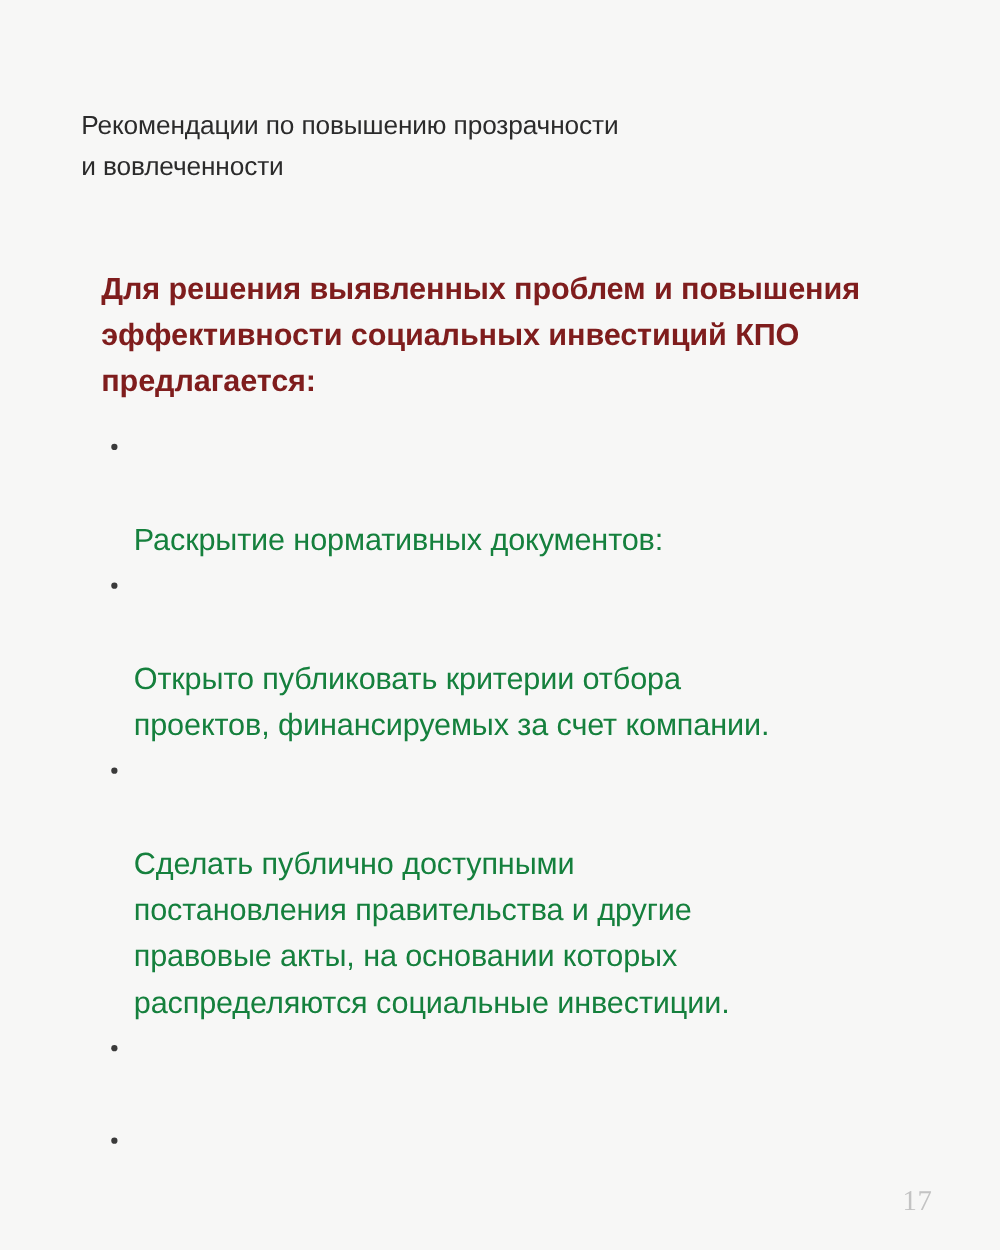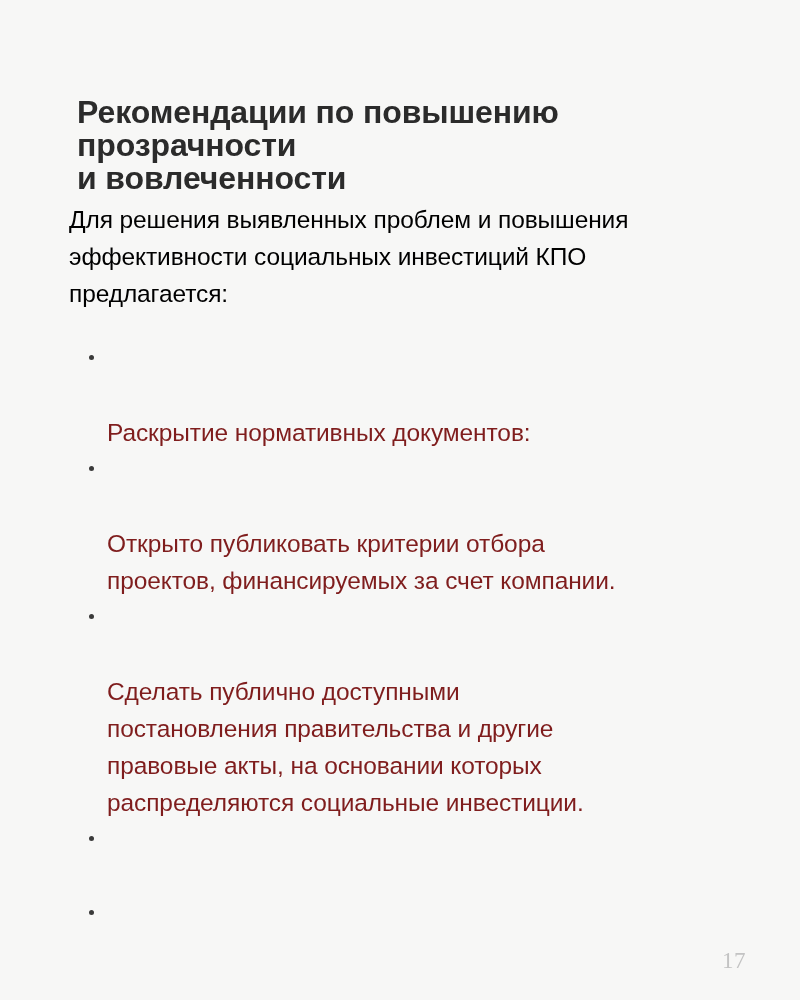--- a/index.html
+++ b/index.html
@@ -21,62 +21,62 @@
     height: 1000px;
     box-sizing: border-box;
   }
 
   
   .heading {
     position: absolute;
     left: 65px;
     top: 84px;
     width: 660px;
-    margin: 12px;
-    font-size: 32px;
-    font-weight: 700;
+    margin: 0;
+    font-size: 21px;
+    font-weight: 400;
     line-height: 33px;
     letter-spacing: -0.1px;
     color: #2b2b2b;
     white-space: pre-line;
   }
 
   
   .intro {
     position: absolute;
     left: 65px;
     top: 197px;
     width: 665px;
-    margin: 4px;
+    margin: 16px;
     font-size: 24.5px;
-    font-weight: 400;
+    font-weight: 700;
     line-height: 37px;
     letter-spacing: -0.1px;
-    color: #000000;
+    color: #7f1d1d;
     white-space: pre-line;
   }
 
   
   .bullet-list {
     position: absolute;
     left: 88px;
     top: 340px;
     width: 640px;
     margin: 0;
     padding: 0;
     list-style: none;
   }
   .bullet-item {
     position: relative;
     padding-left: 19px;
     font-size: 24.5px;
     font-weight: 400;
     line-height: 37px;
     letter-spacing: -0.1px;
-    color: #7f1d1d;
+    color: #15803d;
     white-space: pre-line;
   }
   .bullet-marker {
     position: absolute;
     left: 1px;
     top: 15px;
     width: 5px;
     height: 5px;
     border-radius: 50%;
     background: #3a3a3a;

